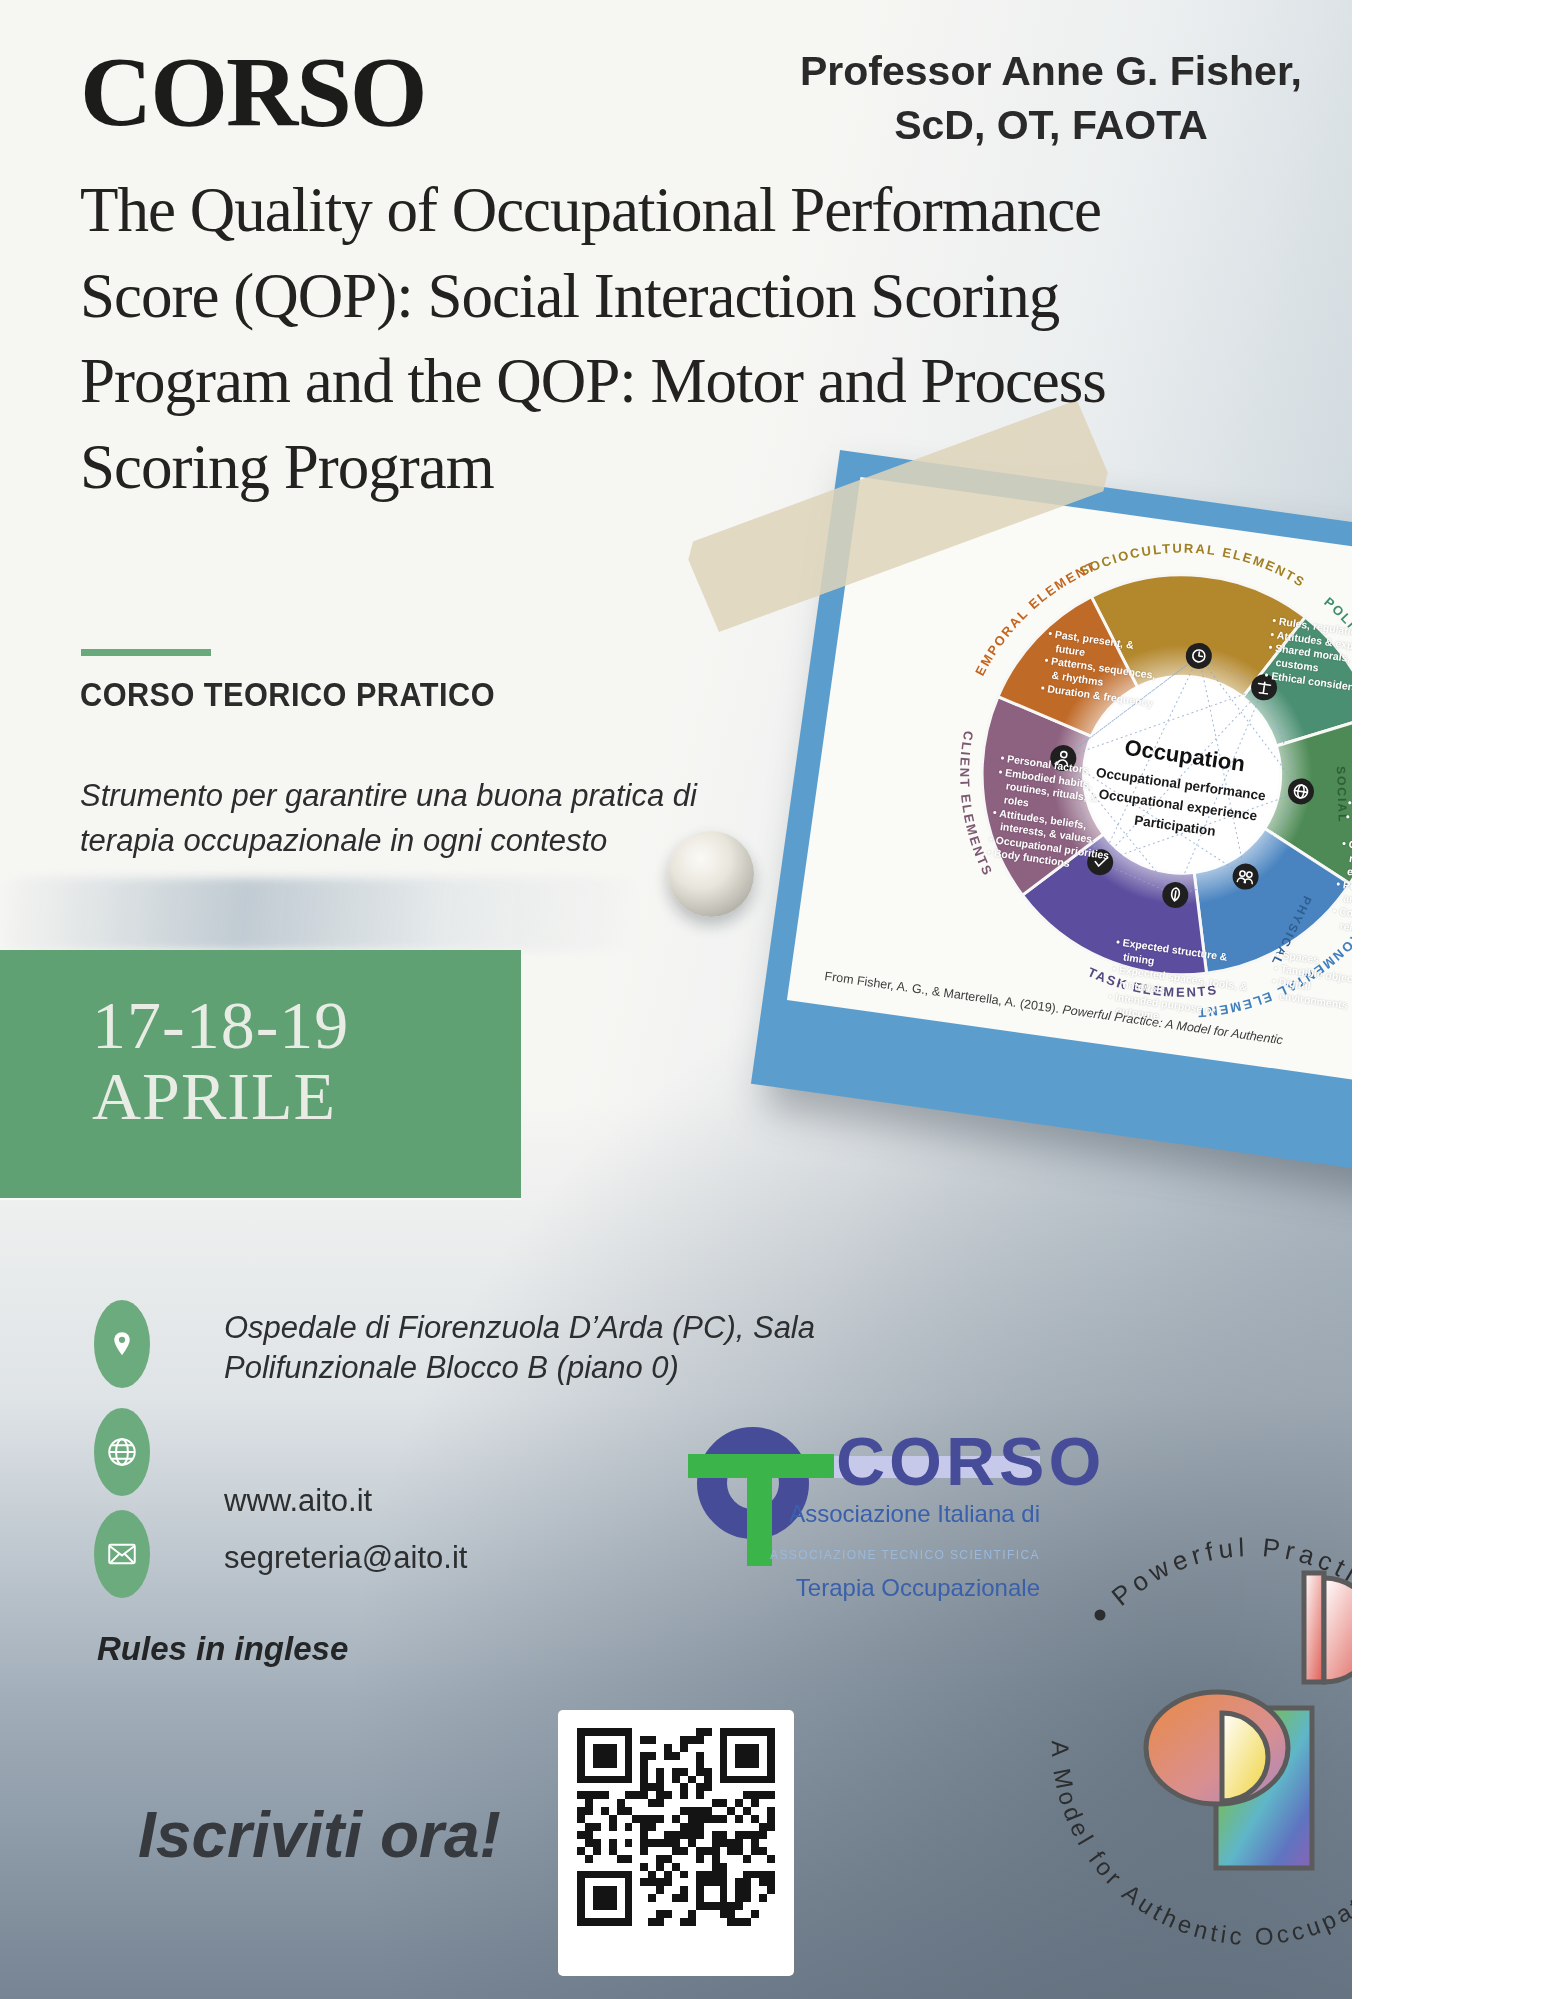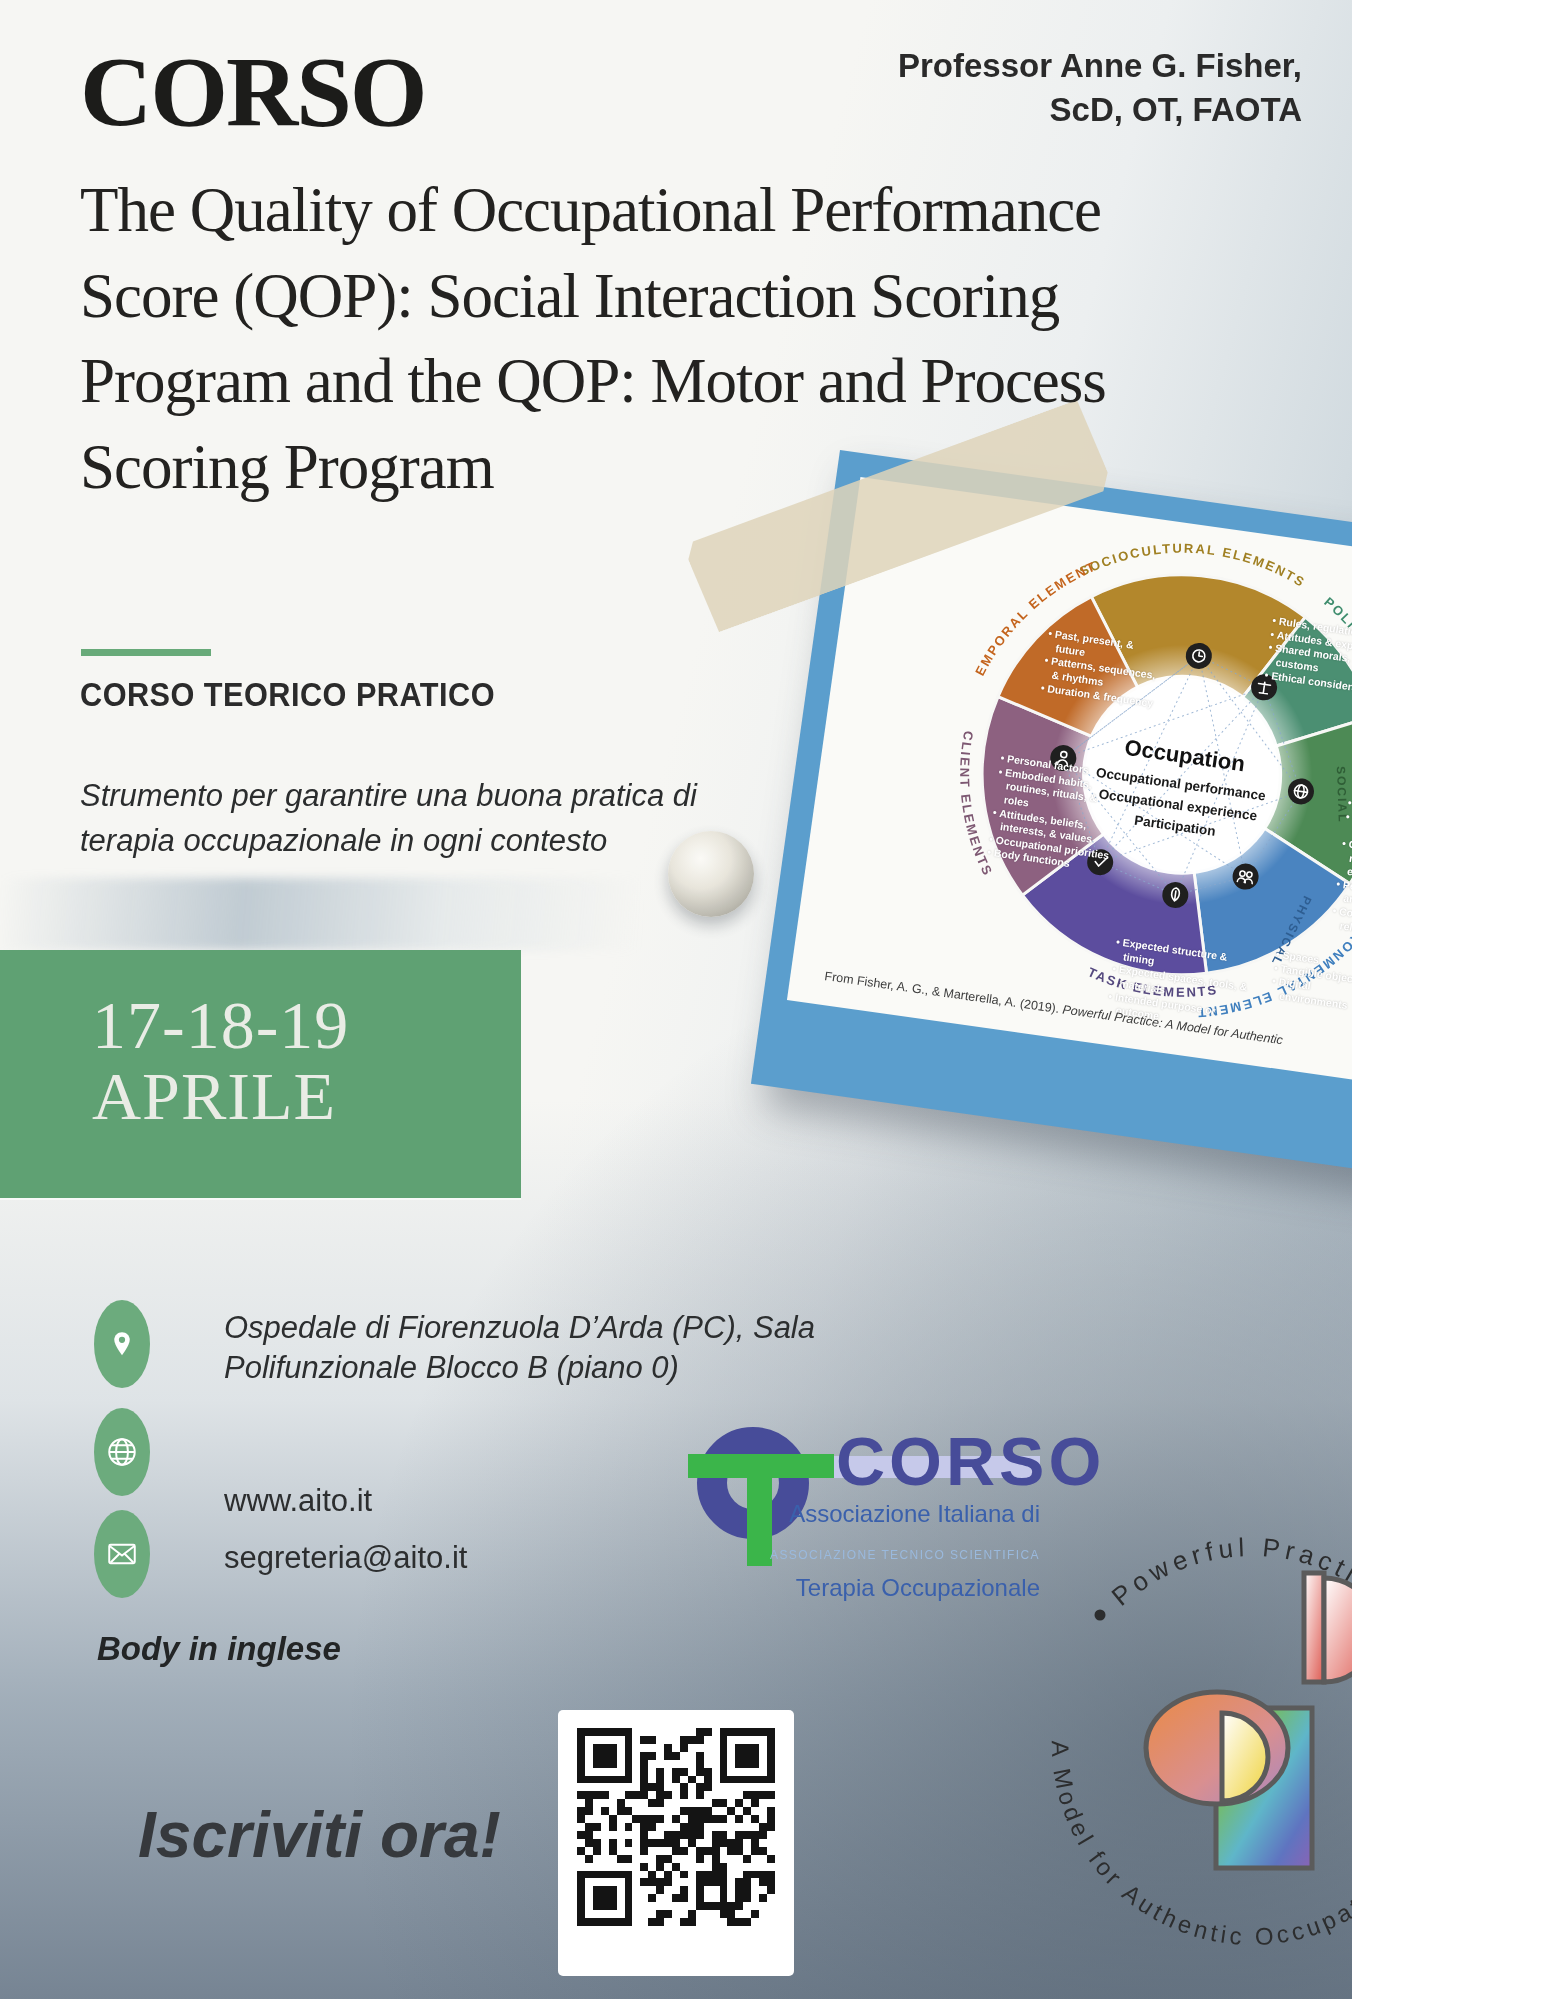--- a/index.html
+++ b/index.html
@@ -5,21 +5,21 @@
   html,body{margin:0;padding:0;}
   .poster{position:relative;width:1352px;height:1999px;overflow:hidden;
     font-family:"Liberation Sans",sans-serif;color:#242424;
     background:
       radial-gradient(circle at 88% 87%, rgba(70,84,98,.55), rgba(70,84,98,0) 40%),
       linear-gradient(to bottom, rgba(244,245,242,0) 55%, rgba(203,212,220,.55) 70%, rgba(152,166,179,.9) 85%, rgba(118,132,147,1) 100%),
       linear-gradient(105deg,#f6f6f3 46%,#eceff0 62%,#d2dbe0 78%,#b2bfc9 92%,#a3b0bc 100%);}
   .abs{position:absolute;}
   .serif{font-family:"Liberation Serif","DejaVu Serif",serif;}
   .kicker{font-size:100px;font-weight:700;letter-spacing:-2px;color:#1c1c1a;line-height:1;}
-  .prof{font-size:33px;font-weight:700;color:#2a2a2a;text-align:right;line-height:1.32;}
+  .prof{font-size:41px;font-weight:700;color:#2a2a2a;text-align:center;line-height:1.32;}
   .title{font-size:63px;font-weight:400;letter-spacing:-1px;line-height:1.36;color:#232220;width:1135px;}
   .divider{width:130px;height:7px;background:#68aa79;}
   .coursetype{font-size:33px;font-weight:700;letter-spacing:.5px;color:#2b2b2b;transform:scaleX(.93);transform-origin:left;}
   .tagline{font-size:31px;font-style:italic;color:#2b2d2e;line-height:1.45;width:660px;margin-top:6px;}
   .datebox{left:0;top:950px;width:521px;height:248px;background:#5fa173;box-shadow:0 2px 0 rgba(255,255,255,.6);}
   .datebox .d{color:#e9ece5;font-size:68px;line-height:1.04;letter-spacing:1px;padding:40px 8px 0 92px;}
   .shine{left:0;top:878px;width:640px;height:72px;
     background:linear-gradient(95deg,rgba(140,160,175,0),rgba(148,168,184,.55) 38%,rgba(196,209,218,.3) 70%,rgba(255,255,255,0));
     filter:blur(5px);}
   .polaroid{left:840px;top:450px;width:700px;height:640px;background:#5b9ecd;
@@ -243,21 +243,21 @@
   <div class="abs contact-tx" style="left:224px;top:1436px;margin-top:45px;">www.aito.it</div>
 
   <div class="abs contact-ic" style="left:94px;top:1510px;">
     <svg width="34" height="34" viewBox="0 0 24 24" fill="none" stroke="#fff" stroke-width="1.4">
         <rect x="3" y="5.5" width="18" height="13" rx="1"></rect>
         <path d="M3.5 6.5L12 13l8.5-6.5M4 18l6-6M20 18l-6-6"></path>
       </svg>
   </div>
   <div class="abs contact-tx" style="left:224px;top:1538px;">segreteria@aito.it</div>
 
-  <div class="abs lang" style="left:97px;top:1630px;">Body in inglese</div>
+  <div class="abs lang" style="left:97px;top:1630px;">Rules in inglese</div>
 
   <div>
     <div class="abs aito-band"></div>
     <div class="abs aito-ring"></div>
     <div class="abs aito-bar"></div>
     <div class="abs aito-stem"></div>
     <div class="abs aito-name">CORSO</div>
     <div class="abs aito-sub" style="top:1502px;">Associazione Italiana di</div>
     <div class="abs aito-sub" style="top:1576px;">Terapia Occupazionale</div>
     <div class="abs aito-tiny">ASSOCIAZIONE TECNICO SCIENTIFICA</div>

